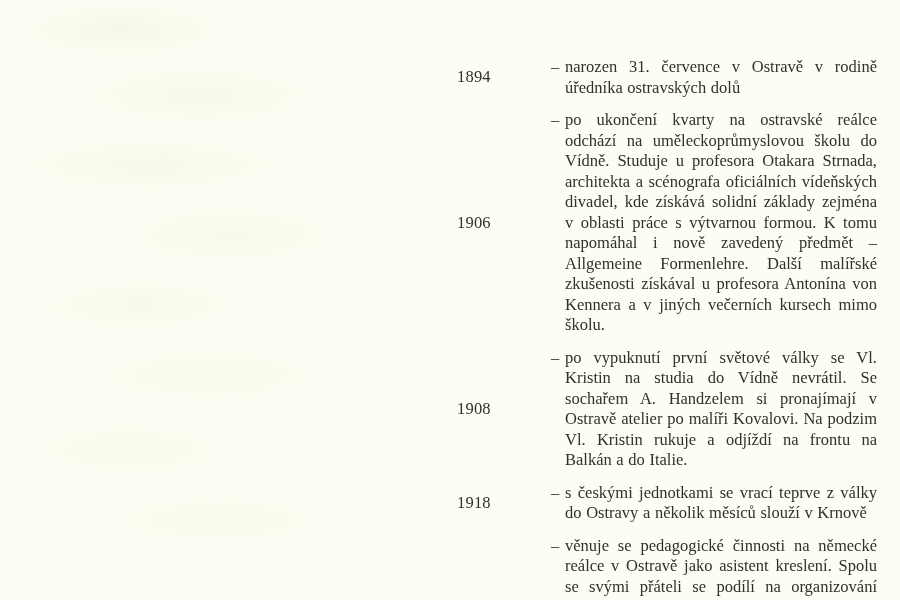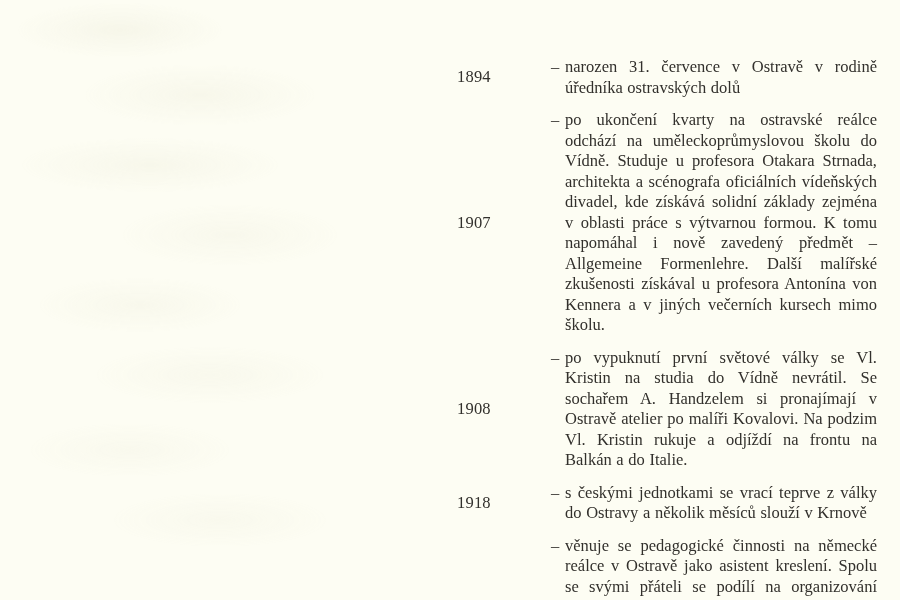--- a/index.html
+++ b/index.html
@@ -96,21 +96,21 @@
 
     <div class="entry">
       <div class="entry-year">1894</div>
       <div class="entry-body">
         <div class="entry-dash">–</div>
         <div class="entry-text">narozen 31. července v Ostravě v rodině úředníka ostravských dolů</div>
       </div>
     </div>
 
     <div class="entry">
-      <div class="entry-year">1907</div>
+      <div class="entry-year">1906</div>
       <div class="entry-body">
         <div class="entry-dash">–</div>
         <div class="entry-text">po ukončení kvarty na ostravské reálce odchází na uměleckoprůmyslovou školu do Vídně. Studuje u profesora Otakara Strnada, architekta a scénografa oficiálních vídeňských divadel, kde získává solidní základy zejména v oblasti práce s výtvarnou formou. K tomu napomáhal i nově zavedený předmět – Allgemeine Formenlehre. Další malířské zkušenosti získával u profesora Antonína von Kennera a v jiných večerních kursech mimo školu.</div>
       </div>
     </div>
 
     <div class="entry">
       <div class="entry-year">1908</div>
       <div class="entry-body">
         <div class="entry-dash">–</div>

